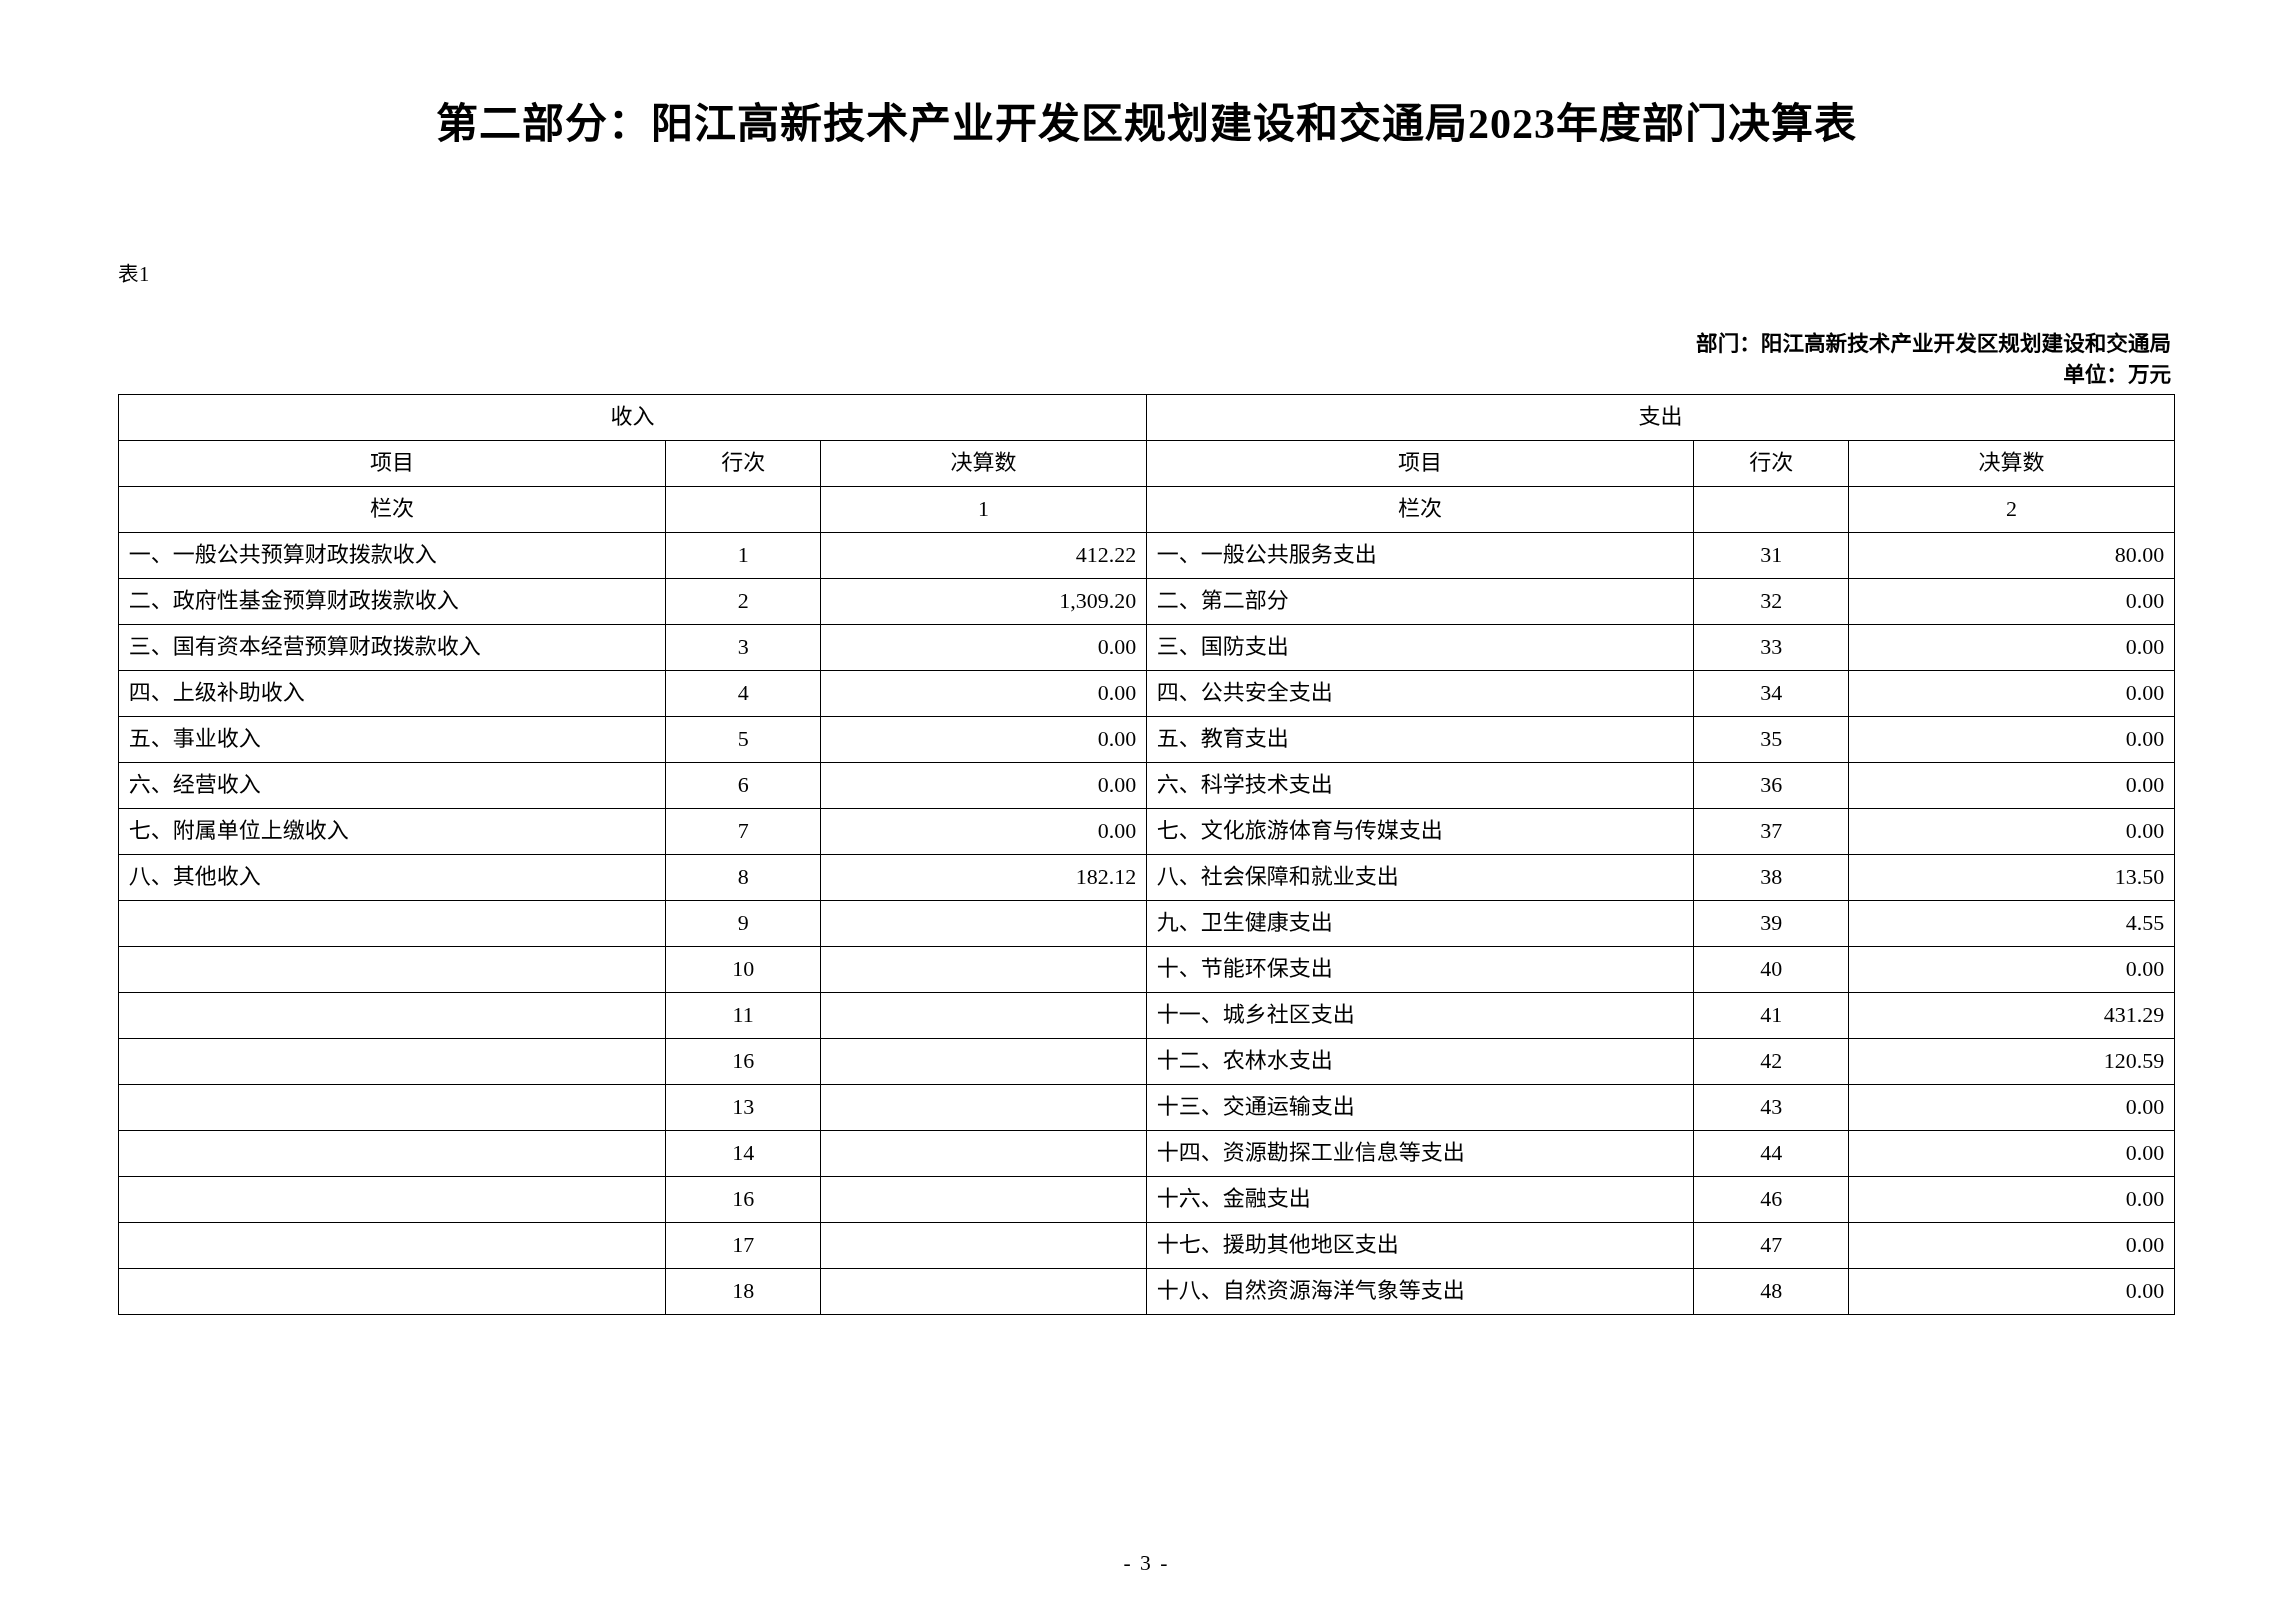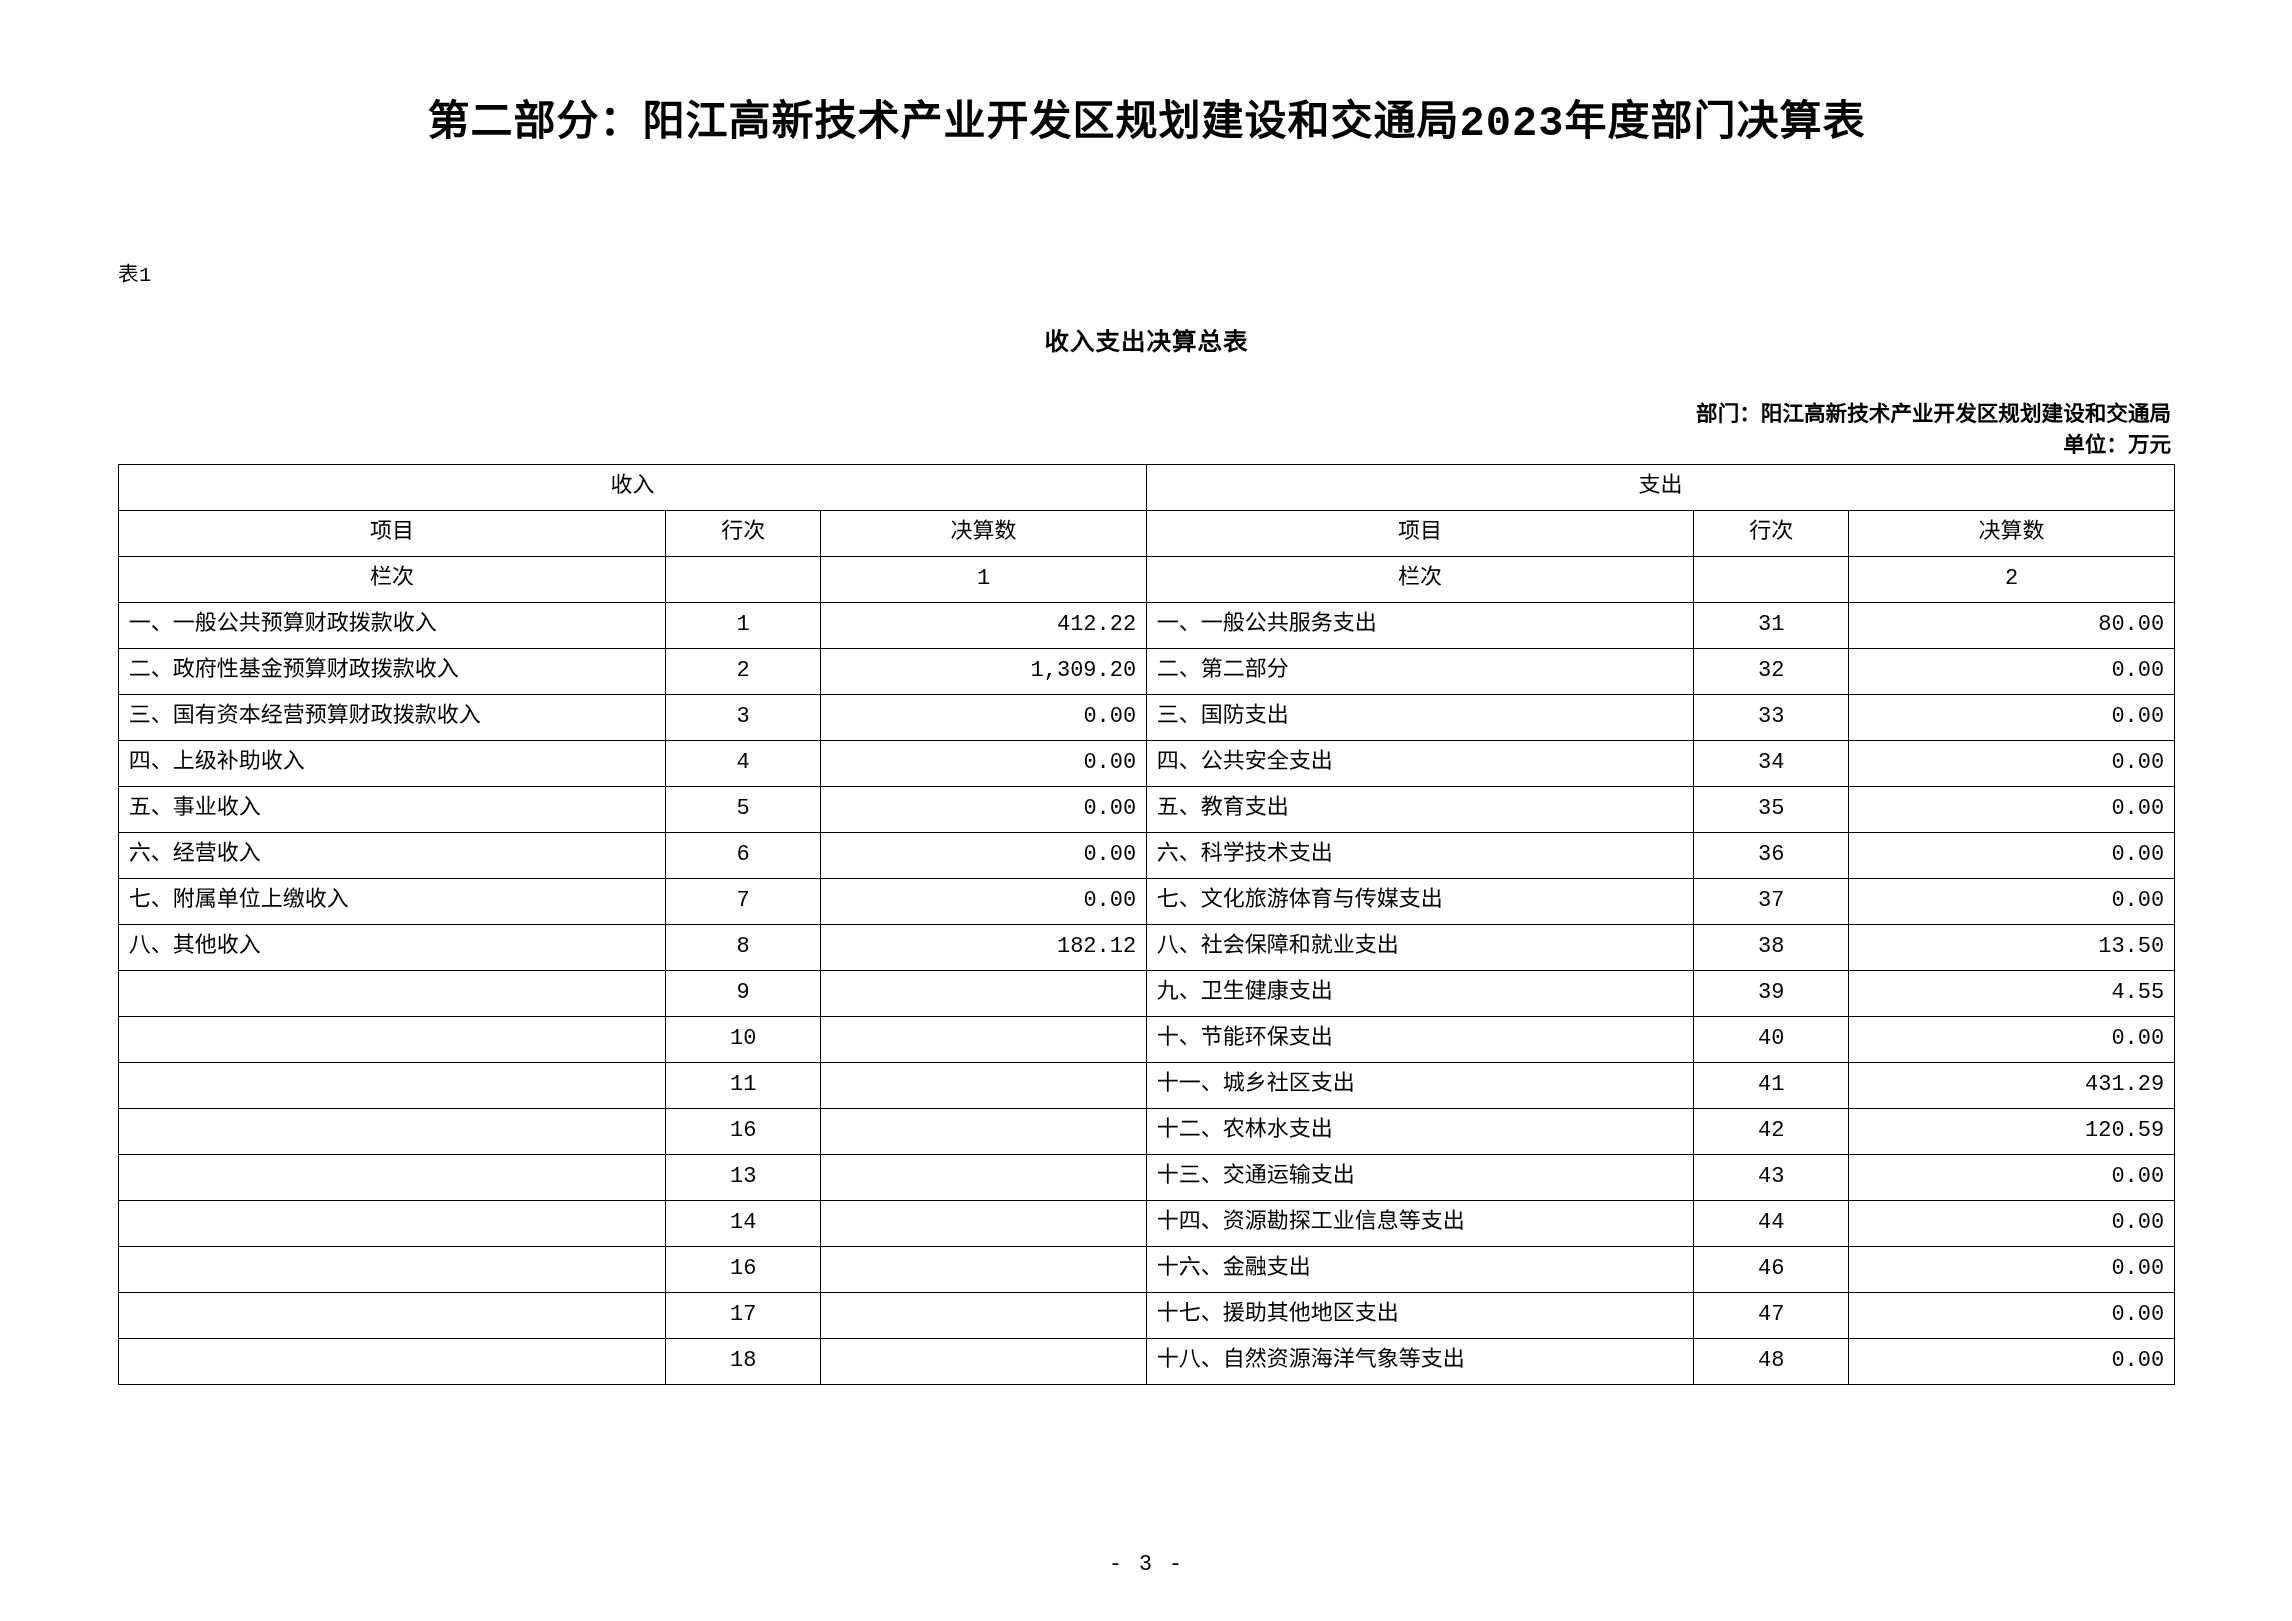--- a/index.html
+++ b/index.html
@@ -14,21 +14,20 @@
     color: #000000;
     position: relative;
     overflow: hidden;
   }
   .page {
     box-sizing: border-box;
     width: 2293px;
     height: 1621px;
     padding: 0 118px;
     position: relative;
-    font-family: Liberation Mono, monospace;
   }
   .doc-title {
     margin: 0;
     padding-top: 94px;
     font-size: 42px;
     font-weight: 700;
     line-height: 1.45;
     text-align: center;
     letter-spacing: 1px;
   }
@@ -93,21 +92,20 @@
 </style>
 </head>
 <body>
 
 <div class="page">
 
   <h1 class="doc-title">第二部分：阳江高新技术产业开发区规划建设和交通局2023年度部门决算表</h1>
 
   <div class="table-index">表1</div>
 
-  <div class="table-title">收入支出决算总表</div>
 
   <div class="meta-row">
     <div class="meta-left">部门：阳江高新技术产业开发区规划建设和交通局</div>
     <div class="meta-right">单位：万元</div>
   </div>
 
   <table class="budget">
     <colgroup>
       <col class="item">
         <col class="line">

